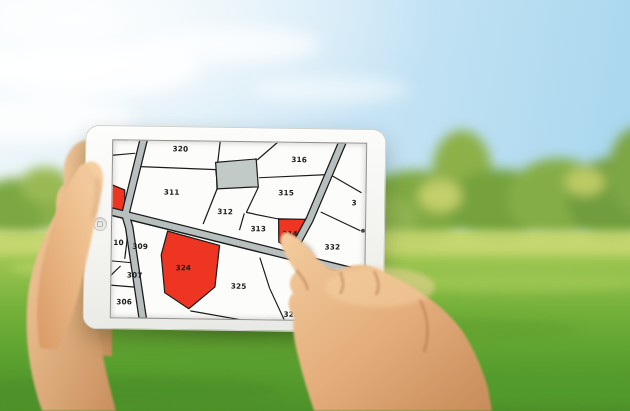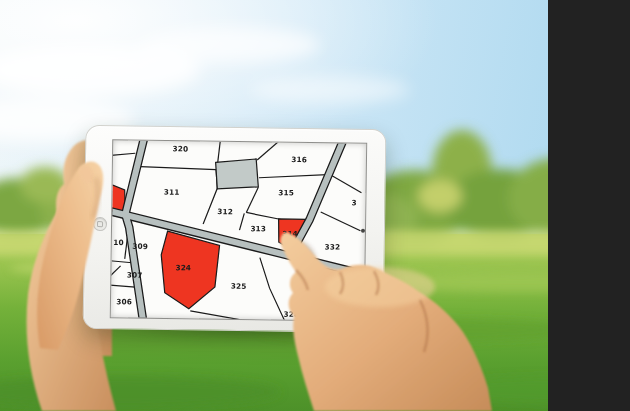--- a/index.html
+++ b/index.html
@@ -1,16 +1,16 @@
 <!DOCTYPE html>
 <html><head>
 <meta charset="utf-8">
 <style>
   html,body{margin:0;padding:0;background:#222;}
-  .scene{position:relative;width:548px;height:411px;overflow:hidden;font-family:"DejaVu Sans",sans-serif;}
+  .scene{position:relative;width:630px;height:411px;overflow:hidden;font-family:"DejaVu Sans",sans-serif;}
   .sky{position:absolute;left:0;top:0;width:630px;height:252px;
        background:
          radial-gradient(120% 130% at 12% 8%, rgba(255,255,255,.95) 0%, rgba(255,255,255,0) 48%),
          linear-gradient(100deg,#eef6f9 0%,#d2e9f7 42%,#a7d6ee 100%);}
   .grass{position:absolute;left:0;top:234px;width:630px;height:177px;
        background:linear-gradient(to bottom,#c6d973 0%,#9cc550 16%,#74b13a 42%,#5aa02f 72%,#4d9129 100%);}
   .layer{position:absolute;left:0;top:0;width:630px;height:411px;}
   .tablet-shadow{position:absolute;left:88px;top:312px;width:310px;height:30px;
        background:radial-gradient(ellipse at center,rgba(25,55,12,.40) 0%,rgba(25,55,12,0) 70%);
        filter:blur(6px);}

